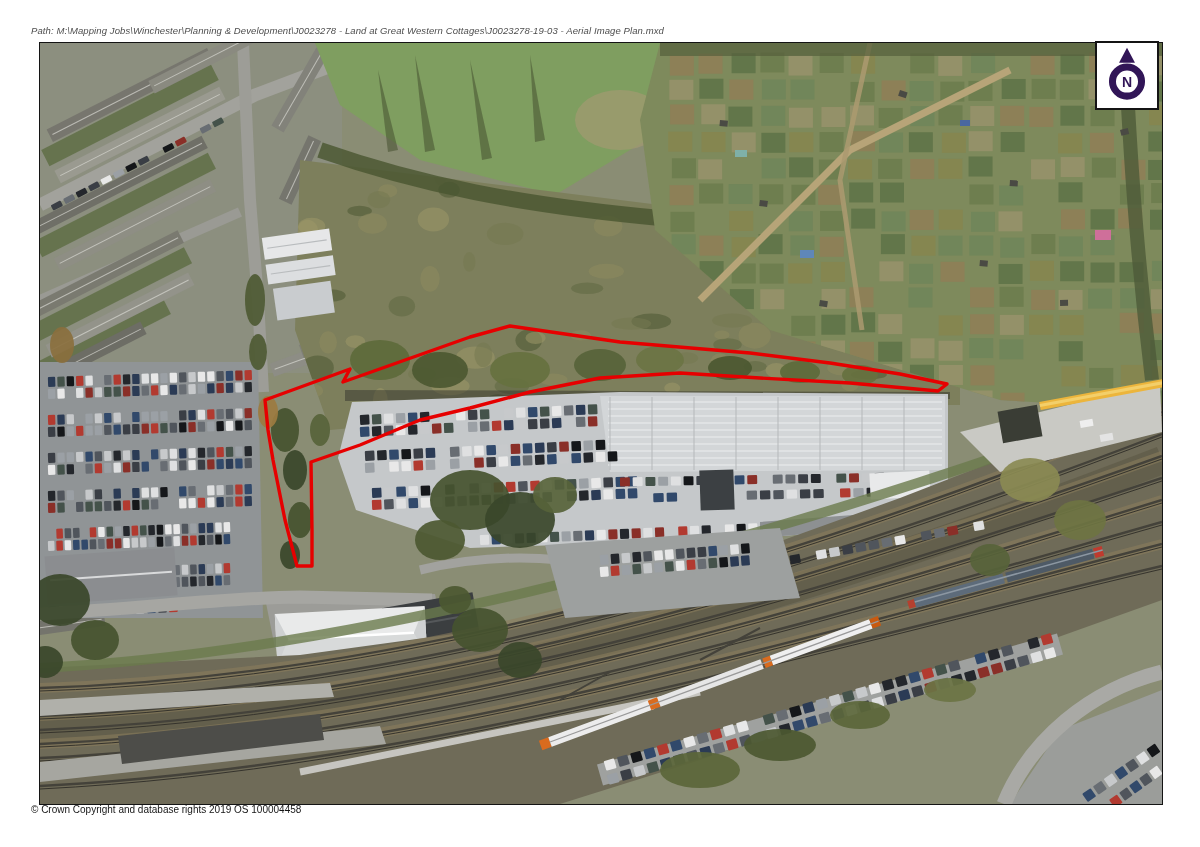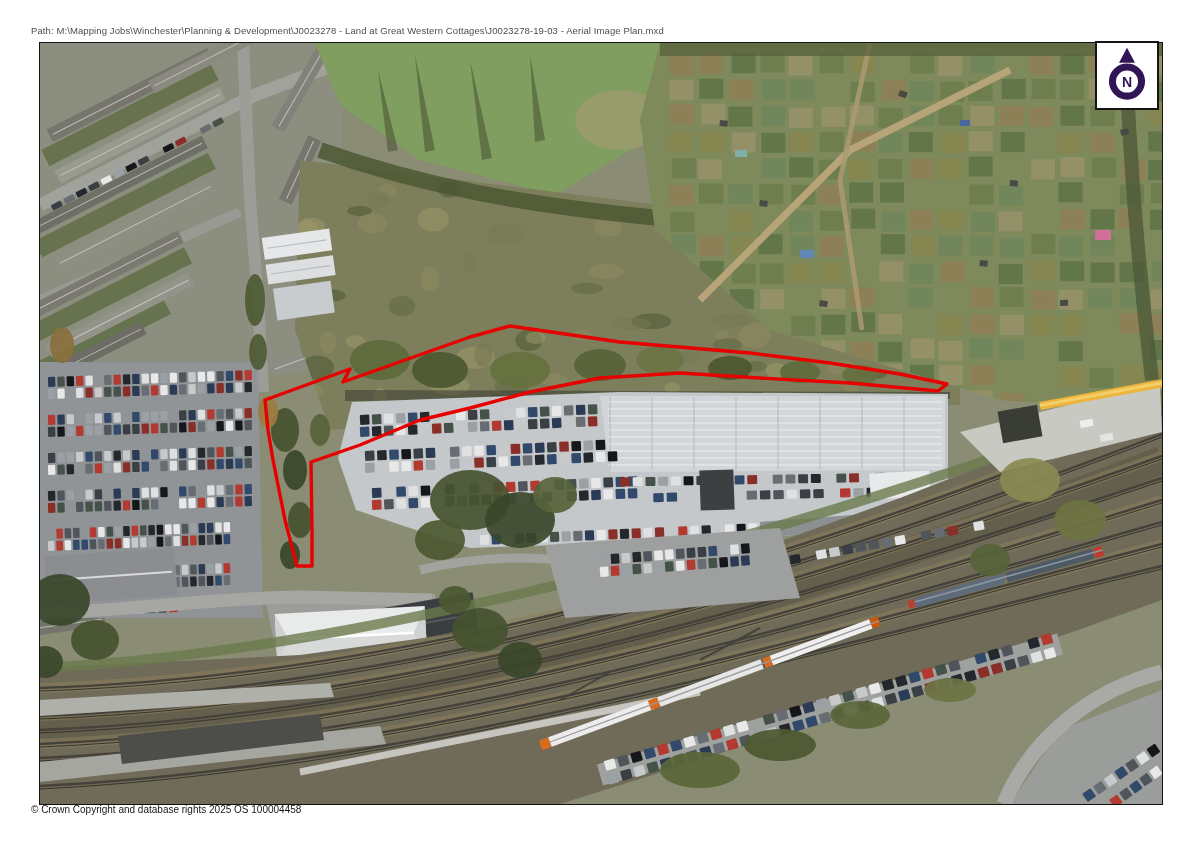--- a/index.html
+++ b/index.html
@@ -1,19 +1,19 @@
 <!DOCTYPE html>
 <html><head>
 <meta charset="utf-8">
 <style>
   html,body{margin:0;padding:0;}
   body{width:1200px;height:847px;position:relative;background:#ffffff;
        font-family:"Liberation Sans", sans-serif;overflow:hidden;}
   .path-text{position:absolute;left:31px;top:25px;font-size:9.5px;color:#4d4d4d;
-             white-space:nowrap;letter-spacing:.1px;}
+             white-space:nowrap;letter-spacing:.1px;font-style:italic;}
   .photo-frame{position:absolute;left:39px;top:42px;width:1122px;height:761px;
                border:1.5px solid #141414;background:#8a8d74;}
   .photo-frame svg.scene{position:absolute;left:0;top:0;width:1122px;height:761px;display:block;}
   .north-box{position:absolute;left:1055px;top:-2px;width:64px;height:69px;
              background:#ffffff;border:2px solid #141414;box-sizing:border-box;}
   .north-box svg{width:100%;height:100%;display:block;}
   .copyright{position:absolute;left:31px;top:804px;font-size:10px;color:#151515;white-space:nowrap;}
 </style>
 </head>
 <body>
@@ -1159,13 +1159,13 @@
 
   <div class="north-box">
     <svg viewBox="0 0 64 69">
       <polygon points="32,5 23.5,21 40.5,21" fill="#311557"></polygon>
       <circle cx="32" cy="41" r="15.5" fill="none" stroke-width="7.5" stroke="#311557"></circle>
       <text x="32" y="46.5" text-anchor="middle" font-size="15" font-weight="bold" font-family="Liberation Sans, sans-serif" fill="#311557">N</text>
     </svg>
   </div>
 </div>
 
-<div class="copyright">© Crown Copyright and database rights 2025 OS 100004458</div>
+<div class="copyright">© Crown Copyright and database rights 2019 OS 100004458</div>
 
 </body></html>

